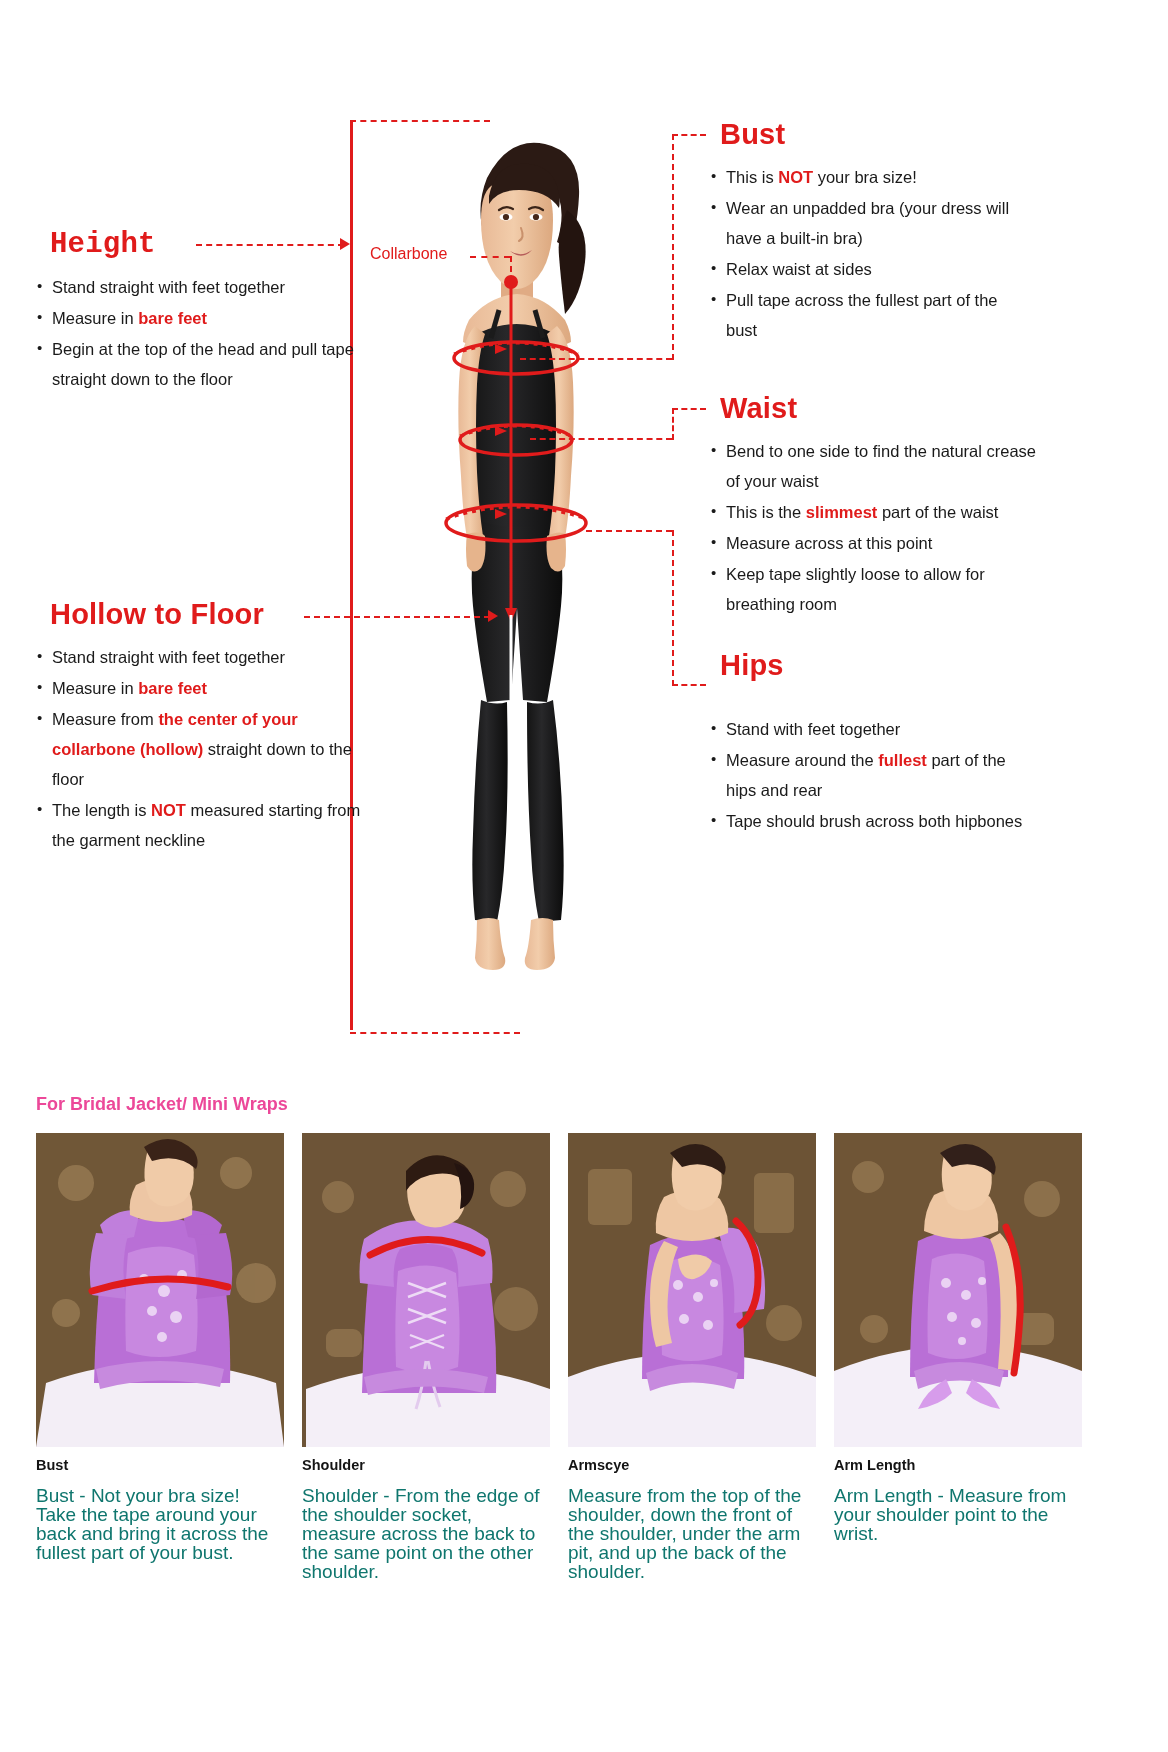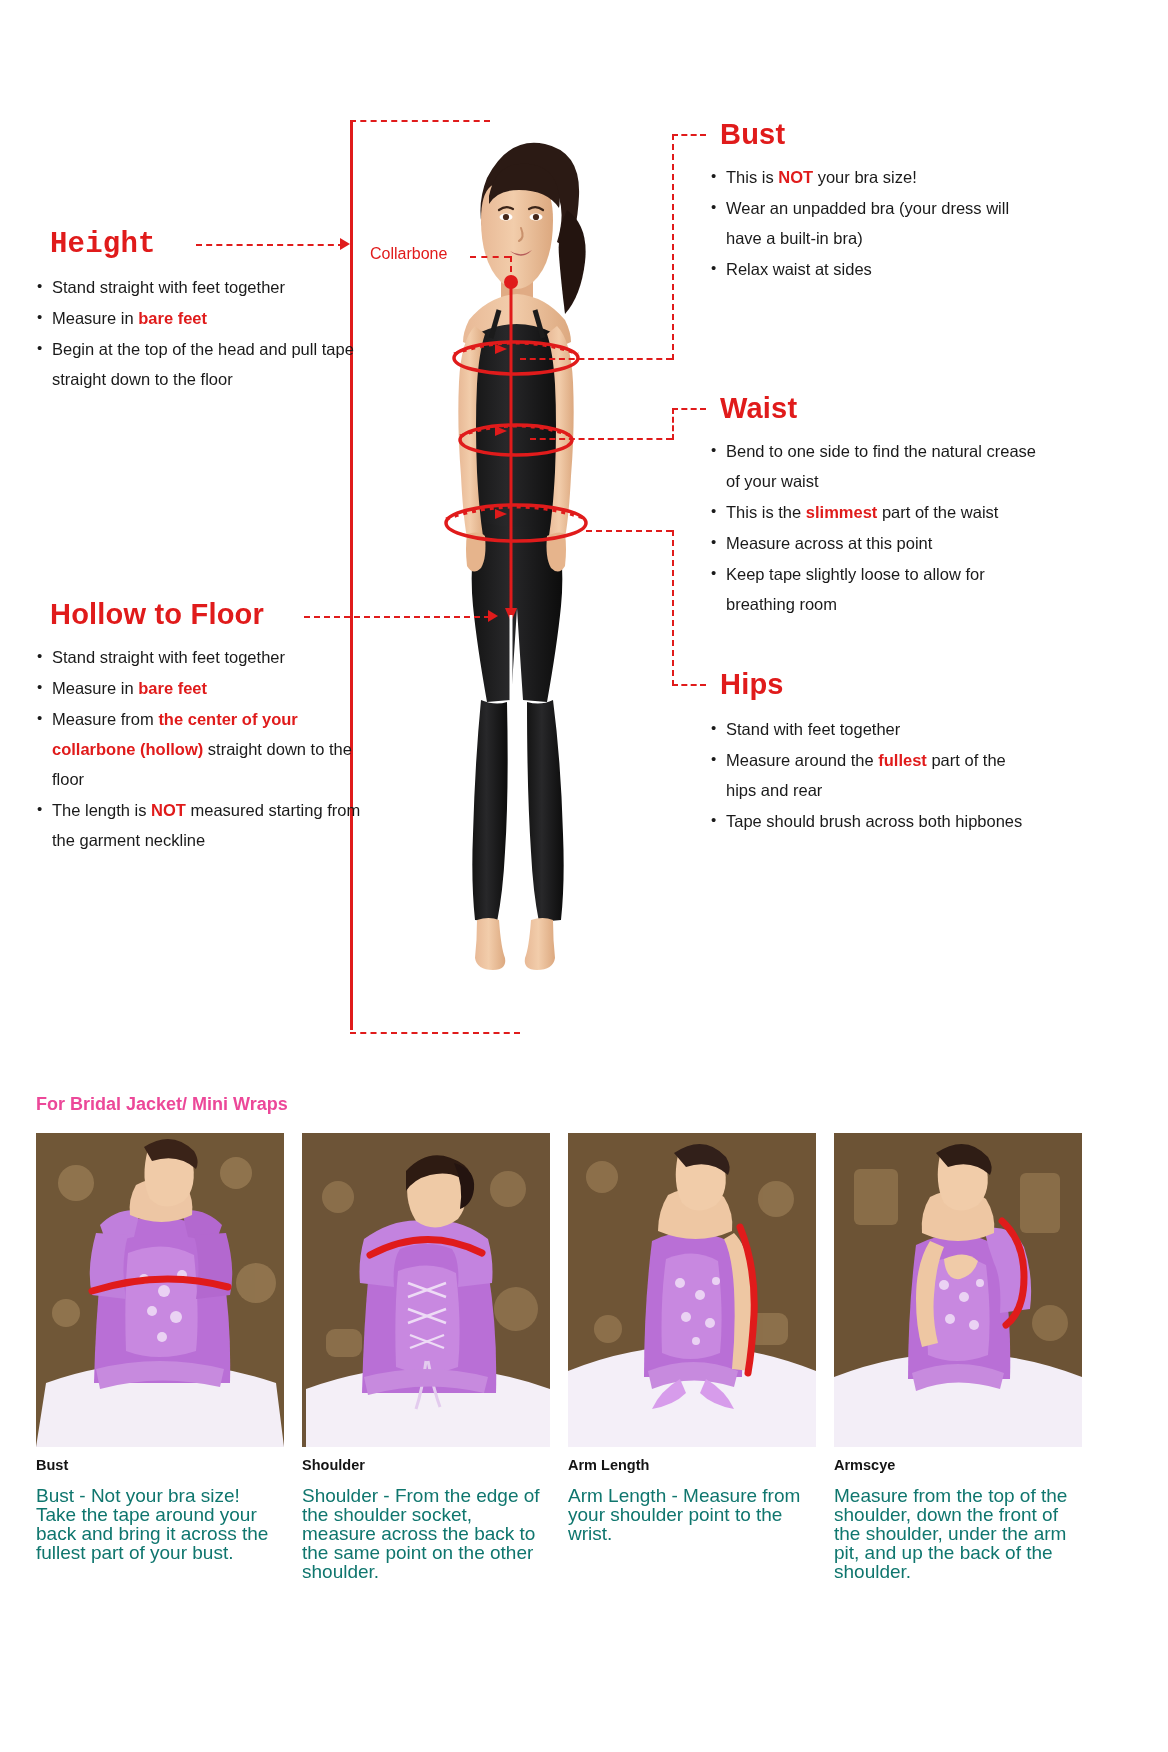--- a/index.html
+++ b/index.html
@@ -247,41 +247,42 @@
       </ul>
     </div>
 
     <div class="dash-h" style="left:672px; top:134px; width:34px;"></div>
     <div class="hd" style="left:720px; top:118px;">Bust</div>
     <div class="blk" style="left:710px; top:162px; width:320px;">
       <ul>
         <li><span>This is </span><span class="rd">NOT</span><span> your bra size!</span></li>
         <li><span>Wear an unpadded bra (your dress will have a built-in bra)</span></li>
         <li><span>Relax waist at sides</span></li>
+        <li><span>Pull tape across the fullest part of the bust</span></li>
       </ul>
     </div>
 
     <div class="dash-v" style="left:672px; top:134px; height:226px;"></div>
     <div class="dash-h" style="left:520px; top:358px; width:152px;"></div>
 
     <div class="dash-h" style="left:672px; top:408px; width:34px;"></div>
     <div class="hd" style="left:720px; top:392px;">Waist</div>
     <div class="blk" style="left:710px; top:436px; width:330px;">
       <ul>
         <li><span>Bend to one side to find the natural crease of your waist</span></li>
         <li><span>This is the </span><span class="rd">slimmest</span><span> part of the waist</span></li>
         <li><span>Measure across at this point</span></li>
         <li><span>Keep tape slightly loose to allow for breathing room</span></li>
       </ul>
     </div>
     <div class="dash-h" style="left:530px; top:438px; width:142px;"></div>
     <div class="dash-v" style="left:672px; top:408px; height:32px;"></div>
 
     <div class="dash-h" style="left:672px; top:684px; width:34px;"></div>
-    <div class="hd" style="left:720px; top:668px;">Hips</div>
+    <div class="hd" style="left:720px; top:649px;">Hips</div>
     <div class="blk" style="left:710px; top:714px; width:320px;">
       <ul>
         <li><span>Stand with feet together</span></li>
         <li><span>Measure around the </span><span class="rd">fullest</span><span> part of the hips and rear</span></li>
         <li><span>Tape should brush across both hipbones</span></li>
       </ul>
     </div>
     <div class="dash-h" style="left:586px; top:530px; width:86px;"></div>
     <div class="dash-v" style="left:672px; top:530px; height:156px;"></div>
 
@@ -373,20 +374,59 @@
             <path d="M62 244 q62 -16 124 0 l-4 16 q-58 -14 -116 2z" fill="#c78ade"></path>
           </svg>
         </div>
         <div class="card-h">Shoulder</div>
         <div class="card-p">Shoulder - From the edge of the shoulder socket, measure across the back to the same point on the other shoulder.</div>
       </div>
 
       <div class="card">
         <div class="thumb">
           <svg width="248" height="314" viewBox="0 0 248 314" xmlns="http://www.w3.org/2000/svg">
+            <rect width="248" height="314" fill="#6c5335"></rect>
+            <g opacity="0.33" fill="#c6a371">
+              <rect x="20" y="36" width="44" height="56" rx="6"></rect>
+              <rect x="186" y="40" width="40" height="60" rx="6"></rect>
+              <circle cx="216" cy="190" r="18"></circle>
+            </g>
+            <path d="M0 244 q124 -48 248 0 l0 70 H0z" fill="#f3eef7"></path>
+
+            <path d="M82 112 q42 -22 84 2 q12 66 10 132 H74 q0 -70 8 -134z" fill="#b96fd6"></path>
+            <path d="M96 130 q30 -12 56 2 q6 50 2 90 q-32 12 -60 0 q-2 -50 2 -92z" fill="#c888e0"></path>
+            <g fill="#f0e0f7" opacity="0.85">
+              <circle cx="110" cy="152" r="5"></circle>
+                <circle cx="130" cy="164" r="5"></circle>
+              <circle cx="146" cy="150" r="4"></circle>
+                <circle cx="116" cy="186" r="5"></circle>
+              <circle cx="140" cy="192" r="5"></circle>
+            </g>
+
+            <path d="M150 96 q28 -6 40 18 q10 30 6 62 l-30 4 q2 -34 -6 -50 q-6 -16 -10 -34z" fill="#c383df"></path>
+
+            <path d="M96 64 q32 -16 56 2 q10 16 8 34 q-36 16 -72 0 q-2 -20 8 -36z" fill="#eec7a3"></path>
+            <path d="M106 22 q30 -14 46 10 q6 26 -8 40 q-20 12 -34 -2 q-10 -20 -4 -48z" fill="#f1cca9"></path>
+            <path d="M102 20 q30 -20 52 4 q6 10 2 18 q-18 -16 -42 -8z" fill="#2f1d15"></path>
+
+            <path d="M96 108 q-14 22 -14 58 q0 28 6 48 l16 -4 q-6 -24 -4 -48 q2 -30 10 -48z" fill="#eec7a3"></path>
+            <path d="M110 126 q22 -10 34 2 q-4 14 -18 18 q-14 2 -16 -20z" fill="#f0cba8"></path>
+
+            <path d="M168 88 q22 20 22 56 q0 34 -18 48" stroke="#e01b1b" stroke-width="7" fill="none" stroke-linecap="round"></path>
+
+            <path d="M78 240 q46 -18 92 0 l-4 16 q-46 -14 -84 2z" fill="#c78ade"></path>
+          </svg>
+        </div>
+        <div class="card-h">Armscye</div>
+        <div class="card-p">Measure from the top of the shoulder, down the front of the shoulder, under the arm pit, and up the back of the shoulder.</div>
+      </div>
+
+      <div class="card">
+        <div class="thumb">
+          <svg width="248" height="314" viewBox="0 0 248 314" xmlns="http://www.w3.org/2000/svg">
             <rect width="248" height="314" fill="#6f5536"></rect>
             <g opacity="0.33" fill="#c8a675">
               <circle cx="34" cy="44" r="16"></circle>
                 <circle cx="208" cy="66" r="18"></circle>
               <rect x="180" y="180" width="40" height="32" rx="9"></rect>
                 <circle cx="40" cy="196" r="14"></circle>
             </g>
             <path d="M0 238 q124 -50 248 0 l0 76 H0z" fill="#f4eff8"></path>
 
             <path d="M84 108 q40 -20 80 2 q12 68 10 134 H76 q0 -72 8 -136z" fill="#b96fd6"></path>
@@ -410,55 +450,16 @@
 
             <path d="M80 238 q46 -18 90 0 l-4 16 q-44 -14 -82 2z" fill="#c78ade"></path>
             <path d="M112 246 q-20 12 -28 30 q22 -4 34 -16z" fill="#d79ceb"></path>
             <path d="M138 246 q20 12 28 30 q-22 -4 -34 -16z" fill="#d79ceb"></path>
           </svg>
         </div>
         <div class="card-h">Arm Length</div>
         <div class="card-p">Arm Length - Measure from your shoulder point to the wrist.</div>
       </div>
 
-      <div class="card">
-        <div class="thumb">
-          <svg width="248" height="314" viewBox="0 0 248 314" xmlns="http://www.w3.org/2000/svg">
-            <rect width="248" height="314" fill="#6c5335"></rect>
-            <g opacity="0.33" fill="#c6a371">
-              <rect x="20" y="36" width="44" height="56" rx="6"></rect>
-              <rect x="186" y="40" width="40" height="60" rx="6"></rect>
-              <circle cx="216" cy="190" r="18"></circle>
-            </g>
-            <path d="M0 244 q124 -48 248 0 l0 70 H0z" fill="#f3eef7"></path>
-
-            <path d="M82 112 q42 -22 84 2 q12 66 10 132 H74 q0 -70 8 -134z" fill="#b96fd6"></path>
-            <path d="M96 130 q30 -12 56 2 q6 50 2 90 q-32 12 -60 0 q-2 -50 2 -92z" fill="#c888e0"></path>
-            <g fill="#f0e0f7" opacity="0.85">
-              <circle cx="110" cy="152" r="5"></circle>
-                <circle cx="130" cy="164" r="5"></circle>
-              <circle cx="146" cy="150" r="4"></circle>
-                <circle cx="116" cy="186" r="5"></circle>
-              <circle cx="140" cy="192" r="5"></circle>
-            </g>
-
-            <path d="M150 96 q28 -6 40 18 q10 30 6 62 l-30 4 q2 -34 -6 -50 q-6 -16 -10 -34z" fill="#c383df"></path>
-
-            <path d="M96 64 q32 -16 56 2 q10 16 8 34 q-36 16 -72 0 q-2 -20 8 -36z" fill="#eec7a3"></path>
-            <path d="M106 22 q30 -14 46 10 q6 26 -8 40 q-20 12 -34 -2 q-10 -20 -4 -48z" fill="#f1cca9"></path>
-            <path d="M102 20 q30 -20 52 4 q6 10 2 18 q-18 -16 -42 -8z" fill="#2f1d15"></path>
-
-            <path d="M96 108 q-14 22 -14 58 q0 28 6 48 l16 -4 q-6 -24 -4 -48 q2 -30 10 -48z" fill="#eec7a3"></path>
-            <path d="M110 126 q22 -10 34 2 q-4 14 -18 18 q-14 2 -16 -20z" fill="#f0cba8"></path>
-
-            <path d="M168 88 q22 20 22 56 q0 34 -18 48" stroke="#e01b1b" stroke-width="7" fill="none" stroke-linecap="round"></path>
-
-            <path d="M78 240 q46 -18 92 0 l-4 16 q-46 -14 -84 2z" fill="#c78ade"></path>
-          </svg>
-        </div>
-        <div class="card-h">Armscye</div>
-        <div class="card-p">Measure from the top of the shoulder, down the front of the shoulder, under the arm pit, and up the back of the shoulder.</div>
-      </div>
-
     </div>
   </div>
 
 </div>
 
 </body></html>

